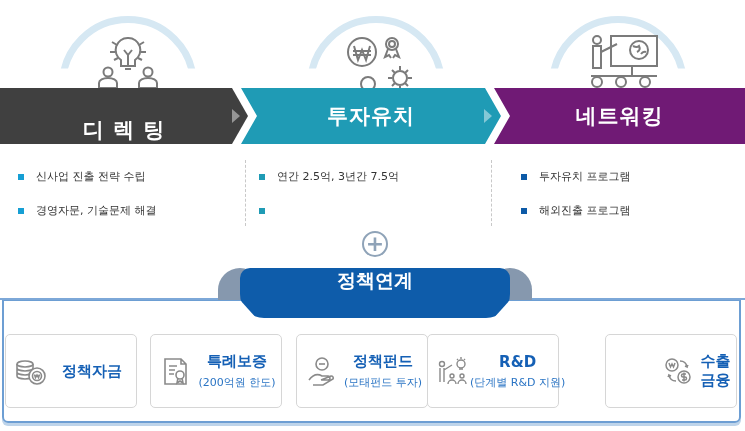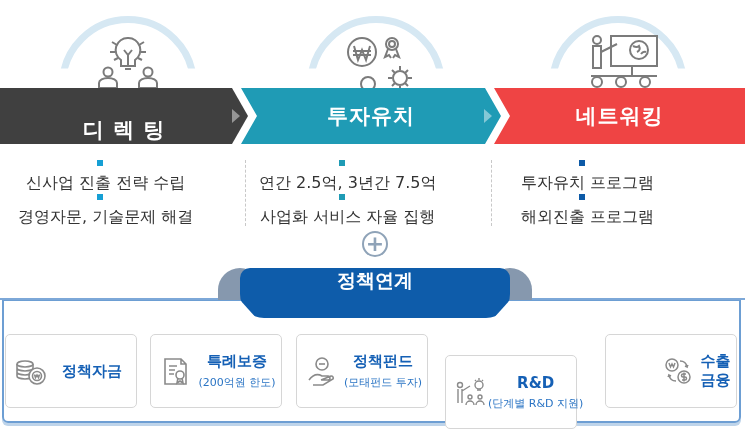--- a/index.html
+++ b/index.html
@@ -9,28 +9,28 @@
   .arc { position: absolute; top: 16px; width: 138px; height: 138px; border-radius: 50%;
          border: 7px solid #d6e8f3; clip-path: inset(0 0 62% 0); }
   .icon-wrap { position: absolute; top: 30px; width: 80px; height: 60px; }
 
   .banner { position: absolute; top: 88px; height: 56px; color: #fff; font-weight: bold;
             font-size: 21px; display: flex; align-items: center; justify-content: center; letter-spacing: 1px; }
   .b1 { left: 0; width: 248px; background: #404040;
         clip-path: polygon(0 0, 232px 0, 248px 50%, 232px 100%, 0 100%); align-items: flex-end; }
   .b2 { left: 241px; width: 260px; background: #1f9bb5;
         clip-path: polygon(0 0, 244px 0, 260px 50%, 244px 100%, 0 100%, 16px 50%); }
-  .b3 { left: 494px; width: 251px; background: #ef4444;
+  .b3 { left: 494px; width: 251px; background: #701a75;
         clip-path: polygon(0 0, 251px 0, 251px 100%, 0 100%, 16px 50%); }
   .tri { position: absolute; top: 109px; width: 0; height: 0;
          border-top: 7px solid transparent; border-bottom: 7px solid transparent;
          border-left: 8px solid rgba(255,255,255,0.45); }
 
   .list { position: absolute; top: 160px; list-style: none; }
-  .list li { font-size: 16px; color: #333; height: 34px; line-height: 34px; display: flex; align-items: center; white-space: nowrap; flex-direction: column; }
+  .list li { font-size: 11px; color: #333; height: 34px; line-height: 34px; display: flex; align-items: center; white-space: nowrap; }
   .bullet { width: 6px; height: 6px; margin-right: 12px; display: inline-block; flex: none; }
   .sep { position: absolute; top: 160px; height: 66px; border-left: 1px dashed #c8c8c8; }
 
   .plus { position: absolute; left: 362px; top: 231px; width: 26px; height: 26px; border: 2px solid #8fa3b8;
           border-radius: 50%; display: flex; align-items: center; justify-content: center; color: #8fa3b8;
           font-size: 22px; font-weight: bold; line-height: 1; }
 
   .outer { position: absolute; left: 2px; top: 299px; width: 739px; height: 124px;
            border: 2px solid #6d9ed3; border-top-width: 2px; border-radius: 0 0 6px 6px;
            box-shadow: 0 3px 0 #bed4ea; }
@@ -122,21 +122,20 @@
 </ul>
 <div class="sep" style="left:245px;"></div>
 
 <ul class="list" style="left:259px;">
   <li>
       <span class="bullet" style="background:#1f9bb5;"></span>
       <span>연간 2.5억, 3년간 7.5억</span>
     </li>
   <li>
       <span class="bullet" style="background:#1f9bb5;"></span>
-      <span>사업화 서비스 자율 집행</span>
     </li>
 </ul>
 <div class="sep" style="left:491px;"></div>
 
 <ul class="list" style="left:521px;">
   <li>
       <span class="bullet" style="background:#0d5aa7;"></span>
       <span>투자유치 프로그램</span>
     </li>
   <li>
@@ -194,21 +193,21 @@
         <path d="M14 10 h6"></path>
       <path d="M4 26 q6 -8 13 -4 h6 a2 2 0 0 1 0 4 h-7 M16 26 l10 -4 a2 2 0 0 1 2 3 l-10 6 h-10"></path>
     </svg>
   </div>
   <div class="txt">
     <div class="t1">정책펀드</div>
     <div class="t2">(모태펀드 투자)</div>
   </div>
 </div>
 
-<div class="card" style="left:445px;margin-top:21px;">
+<div class="card" style="left:427px;">
   <div class="ic">
     <svg width="34" height="34" viewBox="0 0 34 34" fill="none" stroke="#8a8a8a" stroke-width="1.4">
       <circle cx="6" cy="10" r="2.5"></circle>
         <path d="M4 14 v14 M8 14 v14 M8 16 l8 -5"></path>
       <circle cx="25" cy="10" r="4"></circle>
         <path d="M23 15 h4 M21 5 l1 1 M29 5 l-1 1 M25 3 v2"></path>
       <circle cx="16" cy="22" r="2"></circle>
         <path d="M12 30 a4 4 0 0 1 8 0"></path>
       <circle cx="26" cy="22" r="2"></circle>
         <path d="M22 30 a4 4 0 0 1 8 0"></path>

